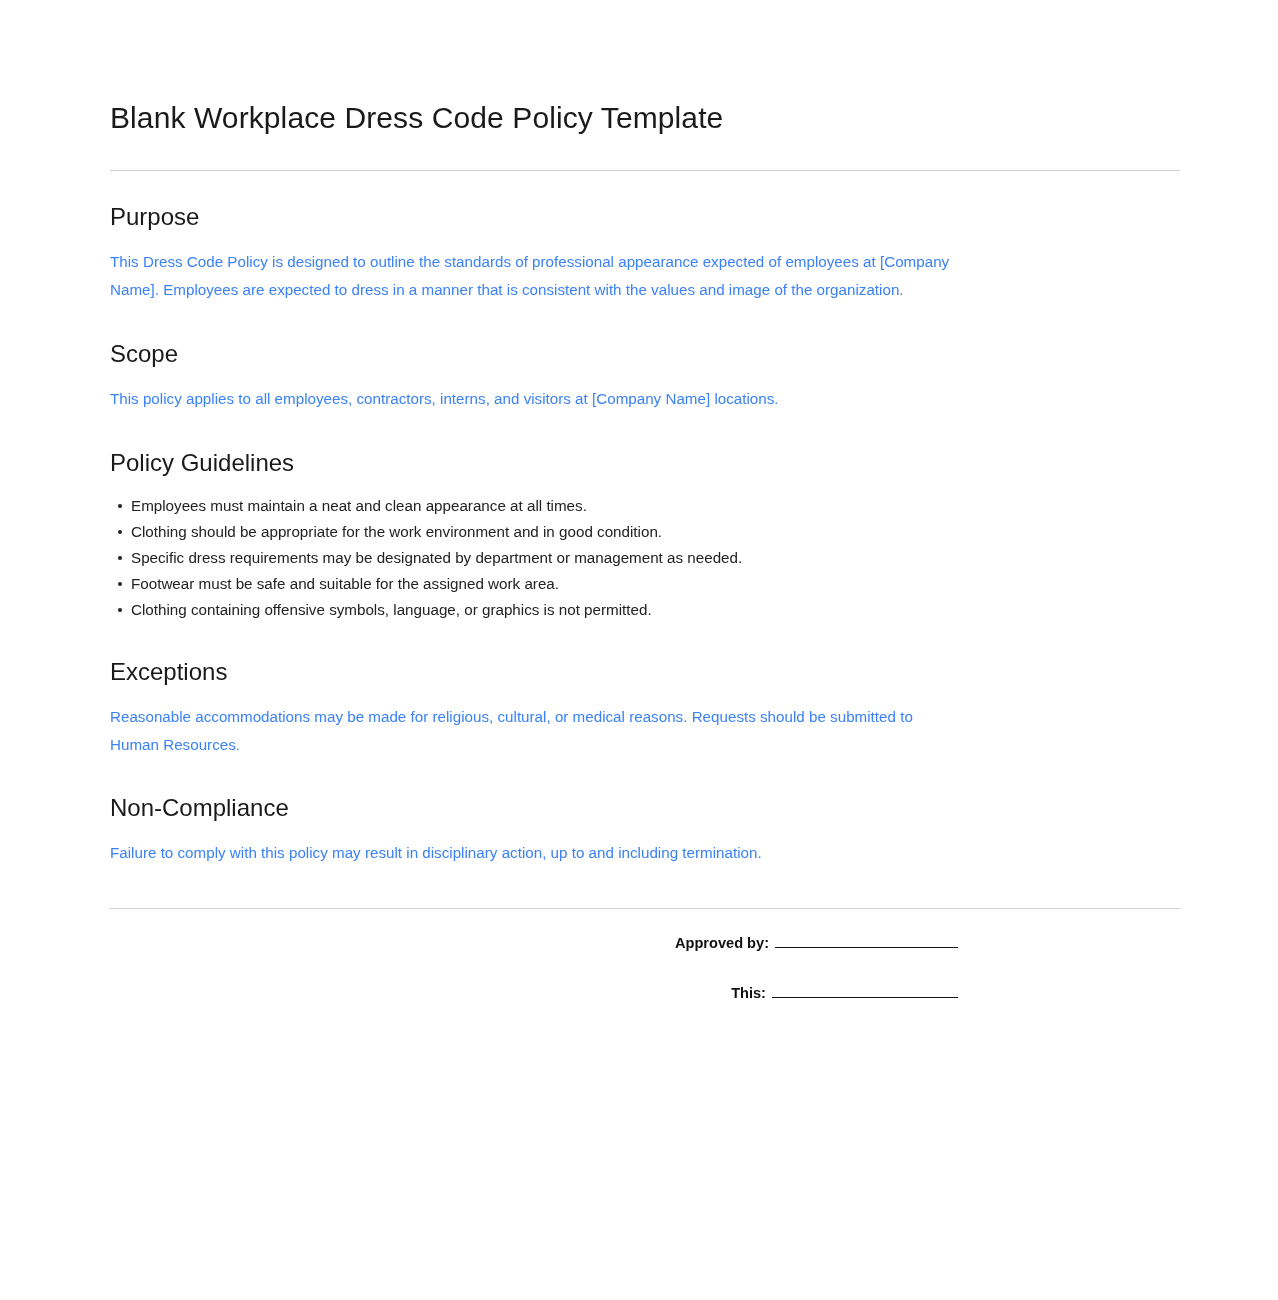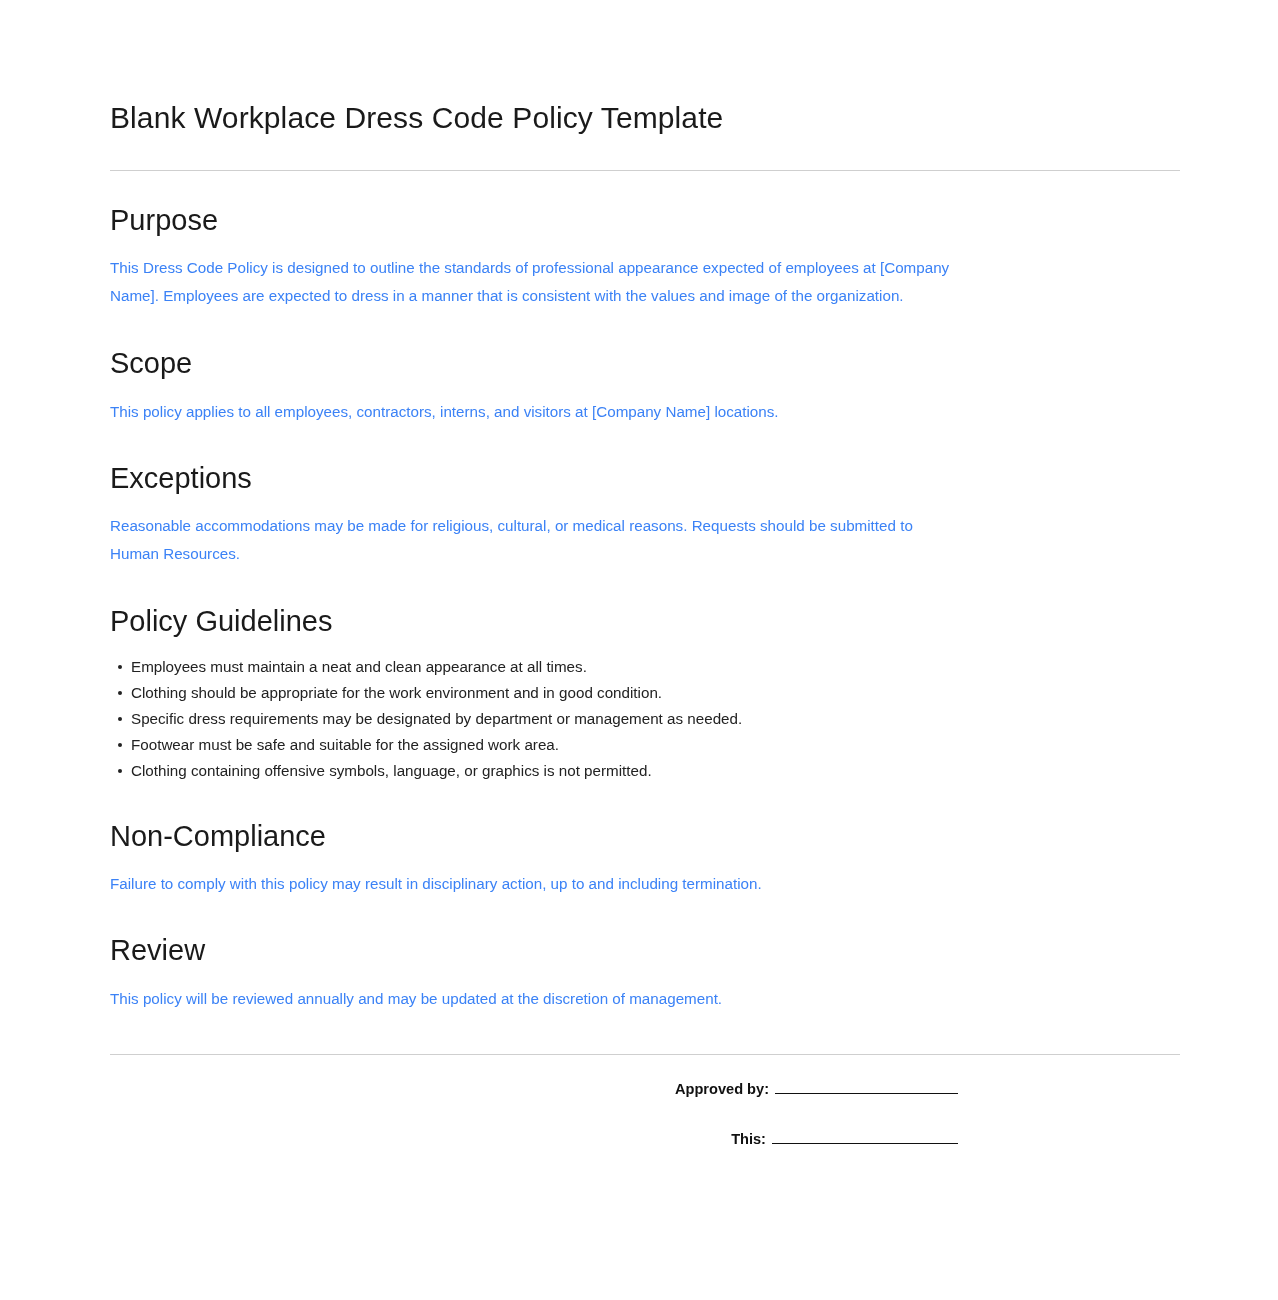--- a/index.html
+++ b/index.html
@@ -47,21 +47,21 @@
     border-top: 1px solid #cfcfcf;
     margin: 41px 0 0 0;
     width: 1070px;
     height: 0;
   }
   .section {
     margin: 0;
     padding: 0;
   }
   .section-heading {
-    font-size: 29px;
+    font-size: 24px;
     font-weight: 400;
     line-height: 1.25;
     color: #1a1a1a;
     margin: 0;
     padding: 0;
   }
   .sec-purpose   { margin-top: 31px; }
   .sec-scope     { margin-top: 35px; }
   .sec-guide     { margin-top: 35px; }
   .sec-except    { margin-top: 34px; }
@@ -139,25 +139,20 @@
     <section class="section sec-purpose">
       <h2 class="section-heading">Purpose</h2>
       <p class="body-text">This Dress Code Policy is designed to outline the standards of professional appearance expected of employees at [Company Name]. Employees are expected to dress in a manner that is consistent with the values and image of the organization.</p>
     </section>
 
     <section class="section sec-scope">
       <h2 class="section-heading">Scope</h2>
       <p class="body-text">This policy applies to all employees, contractors, interns, and visitors at [Company Name] locations.</p>
     </section>
 
-    <section class="section sec-except">
-      <h2 class="section-heading">Exceptions</h2>
-      <p class="body-text">Reasonable accommodations may be made for religious, cultural, or medical reasons. Requests should be submitted to Human Resources.</p>
-    </section>
-
     <section class="section sec-guide">
       <h2 class="section-heading">Policy Guidelines</h2>
       <ul class="bullet-list">
         <li>
           <span>Employees must maintain a neat and clean appearance at all times.</span>
         </li>
         <li>
           <span>Clothing should be appropriate for the work environment and in good condition.</span>
         </li>
         <li>
@@ -165,29 +160,30 @@
         </li>
         <li>
           <span>Footwear must be safe and suitable for the assigned work area.</span>
         </li>
         <li>
           <span>Clothing containing offensive symbols, language, or graphics is not permitted.</span>
         </li>
       </ul>
     </section>
 
+    <section class="section sec-except">
+      <h2 class="section-heading">Exceptions</h2>
+      <p class="body-text">Reasonable accommodations may be made for religious, cultural, or medical reasons. Requests should be submitted to Human Resources.</p>
+    </section>
+
     <section class="section sec-noncomp">
       <h2 class="section-heading">Non-Compliance</h2>
       <p class="body-text">Failure to comply with this policy may result in disciplinary action, up to and including termination.</p>
     </section>
 
-    <section class="section sec-review">
-      <h2 class="section-heading">Review</h2>
-      <p class="body-text">This policy will be reviewed annually and may be updated at the discretion of management.</p>
-    </section>
 
     <hr class="rule-bottom">
 
     <div class="signature-block">
       <div class="sig-row">
         <span class="sig-label">Approved by:</span><span class="sig-line sig-line-approved"></span>
       </div>
       <div class="sig-row">
         <span class="sig-label">This:</span><span class="sig-line sig-line-date"></span>
       </div>

